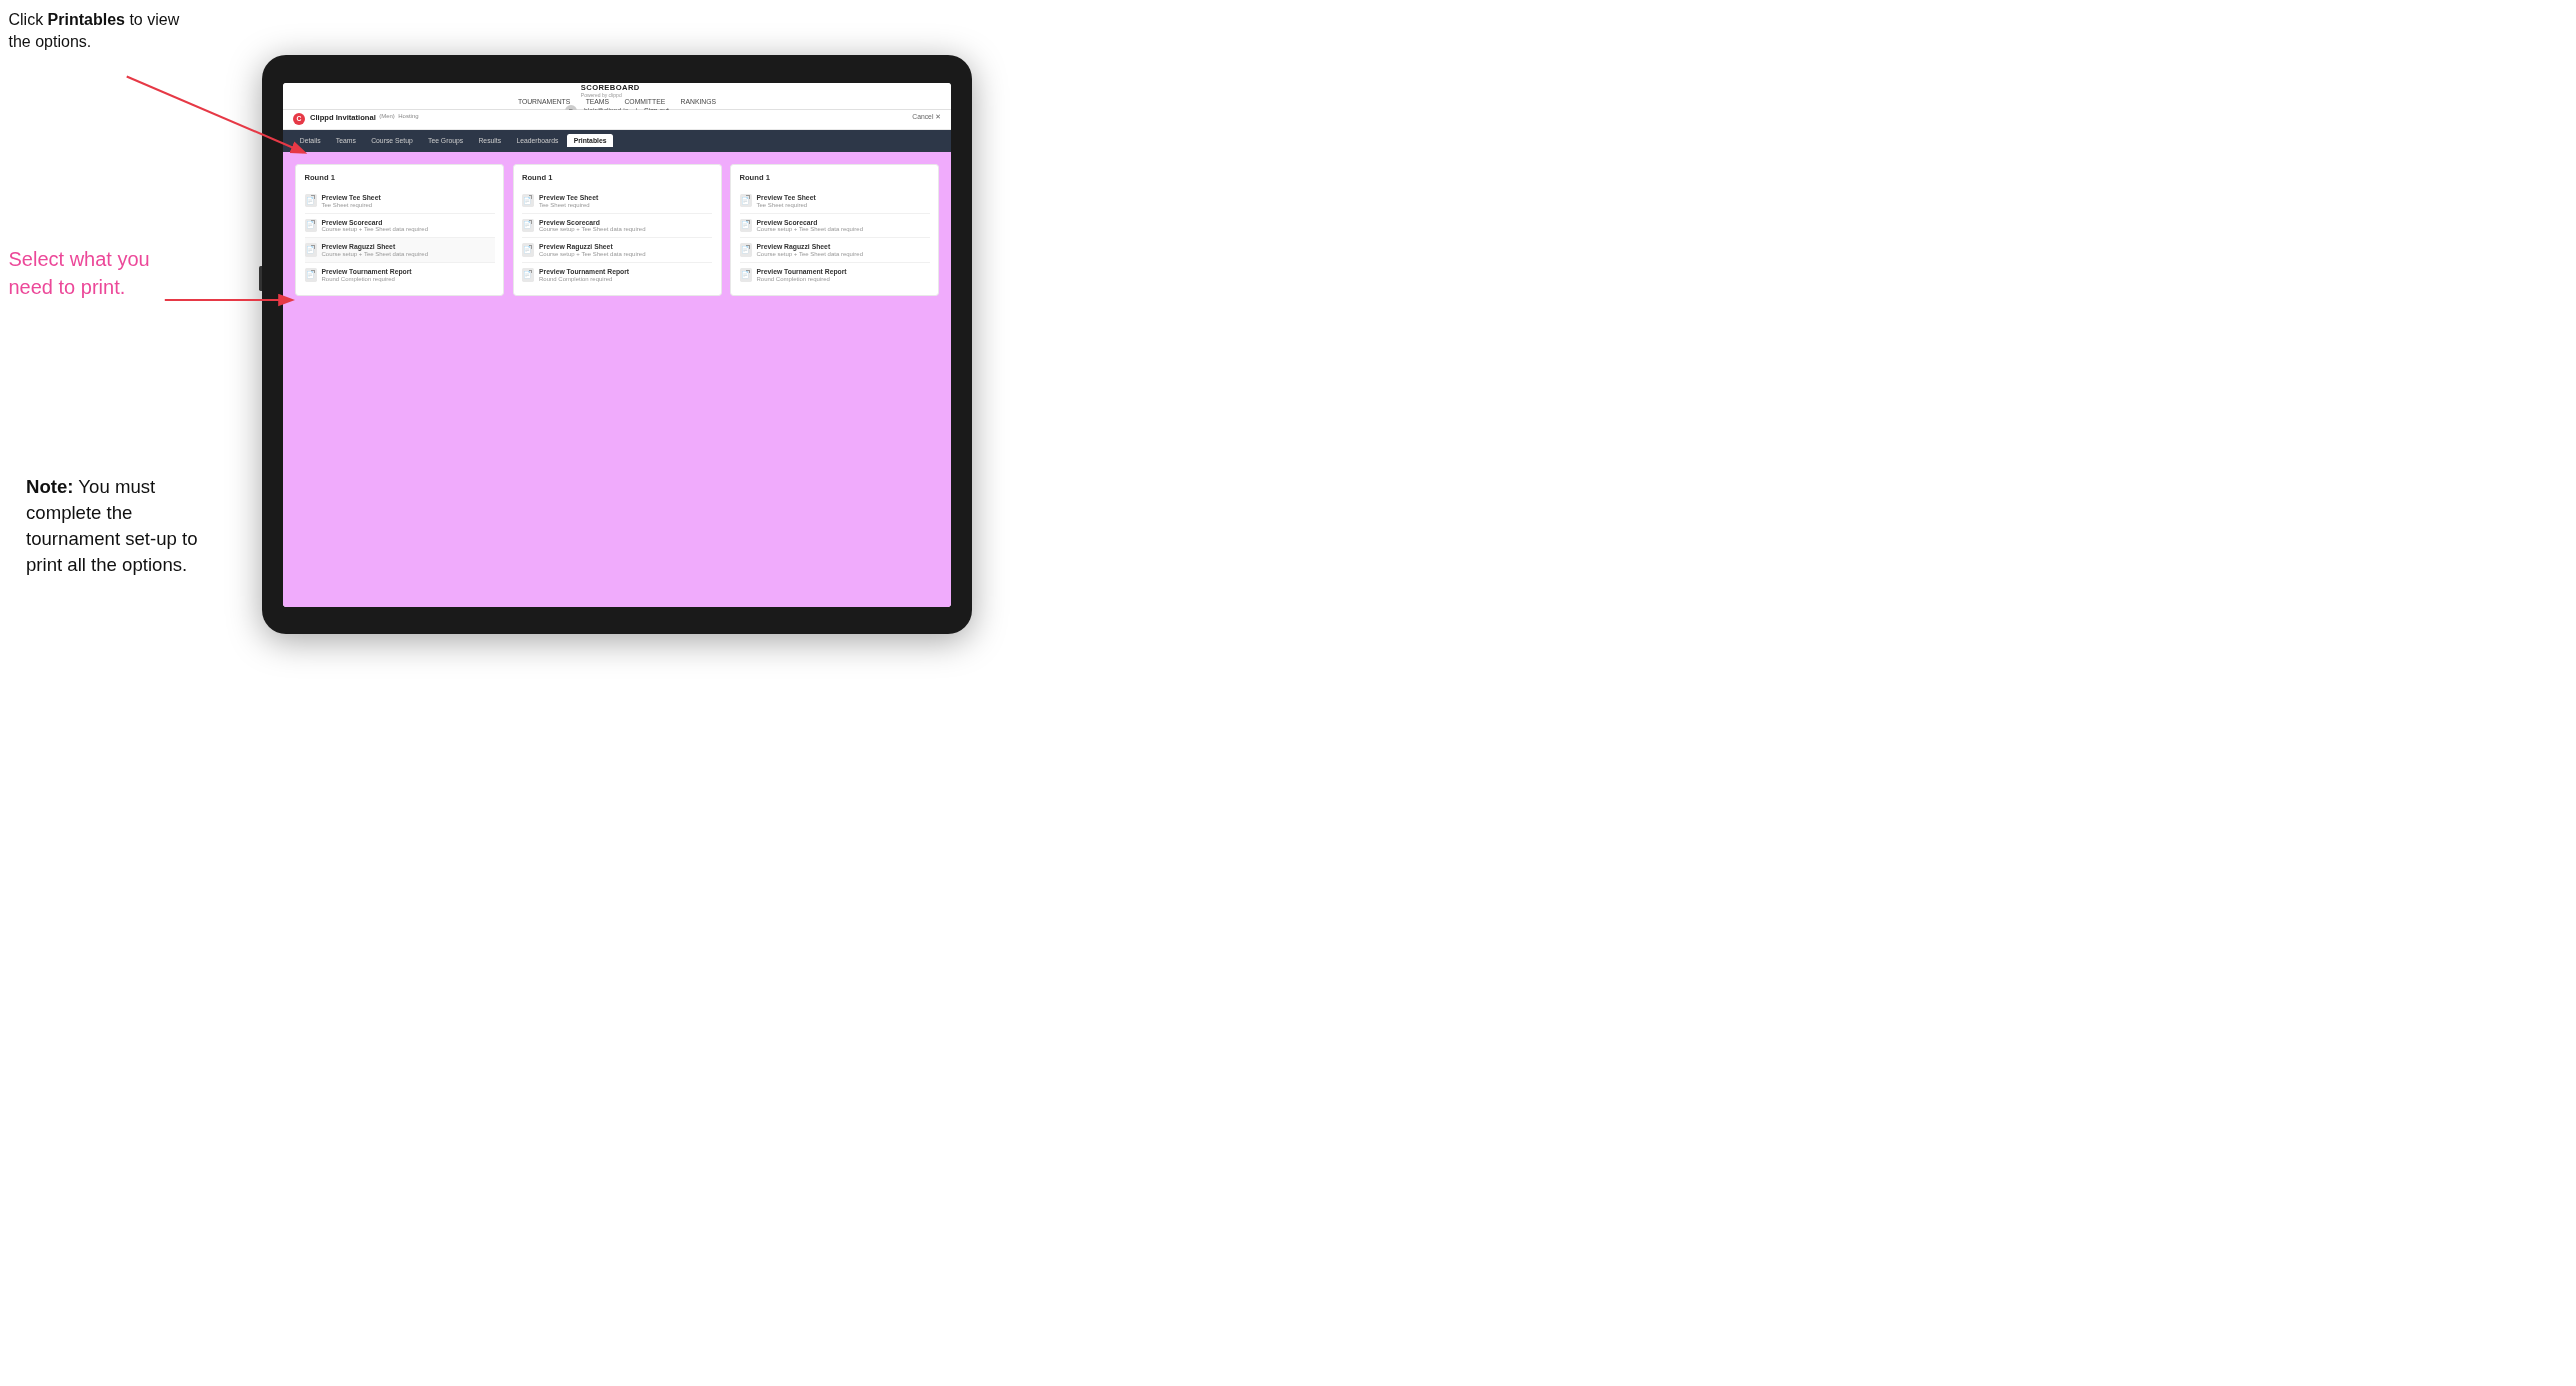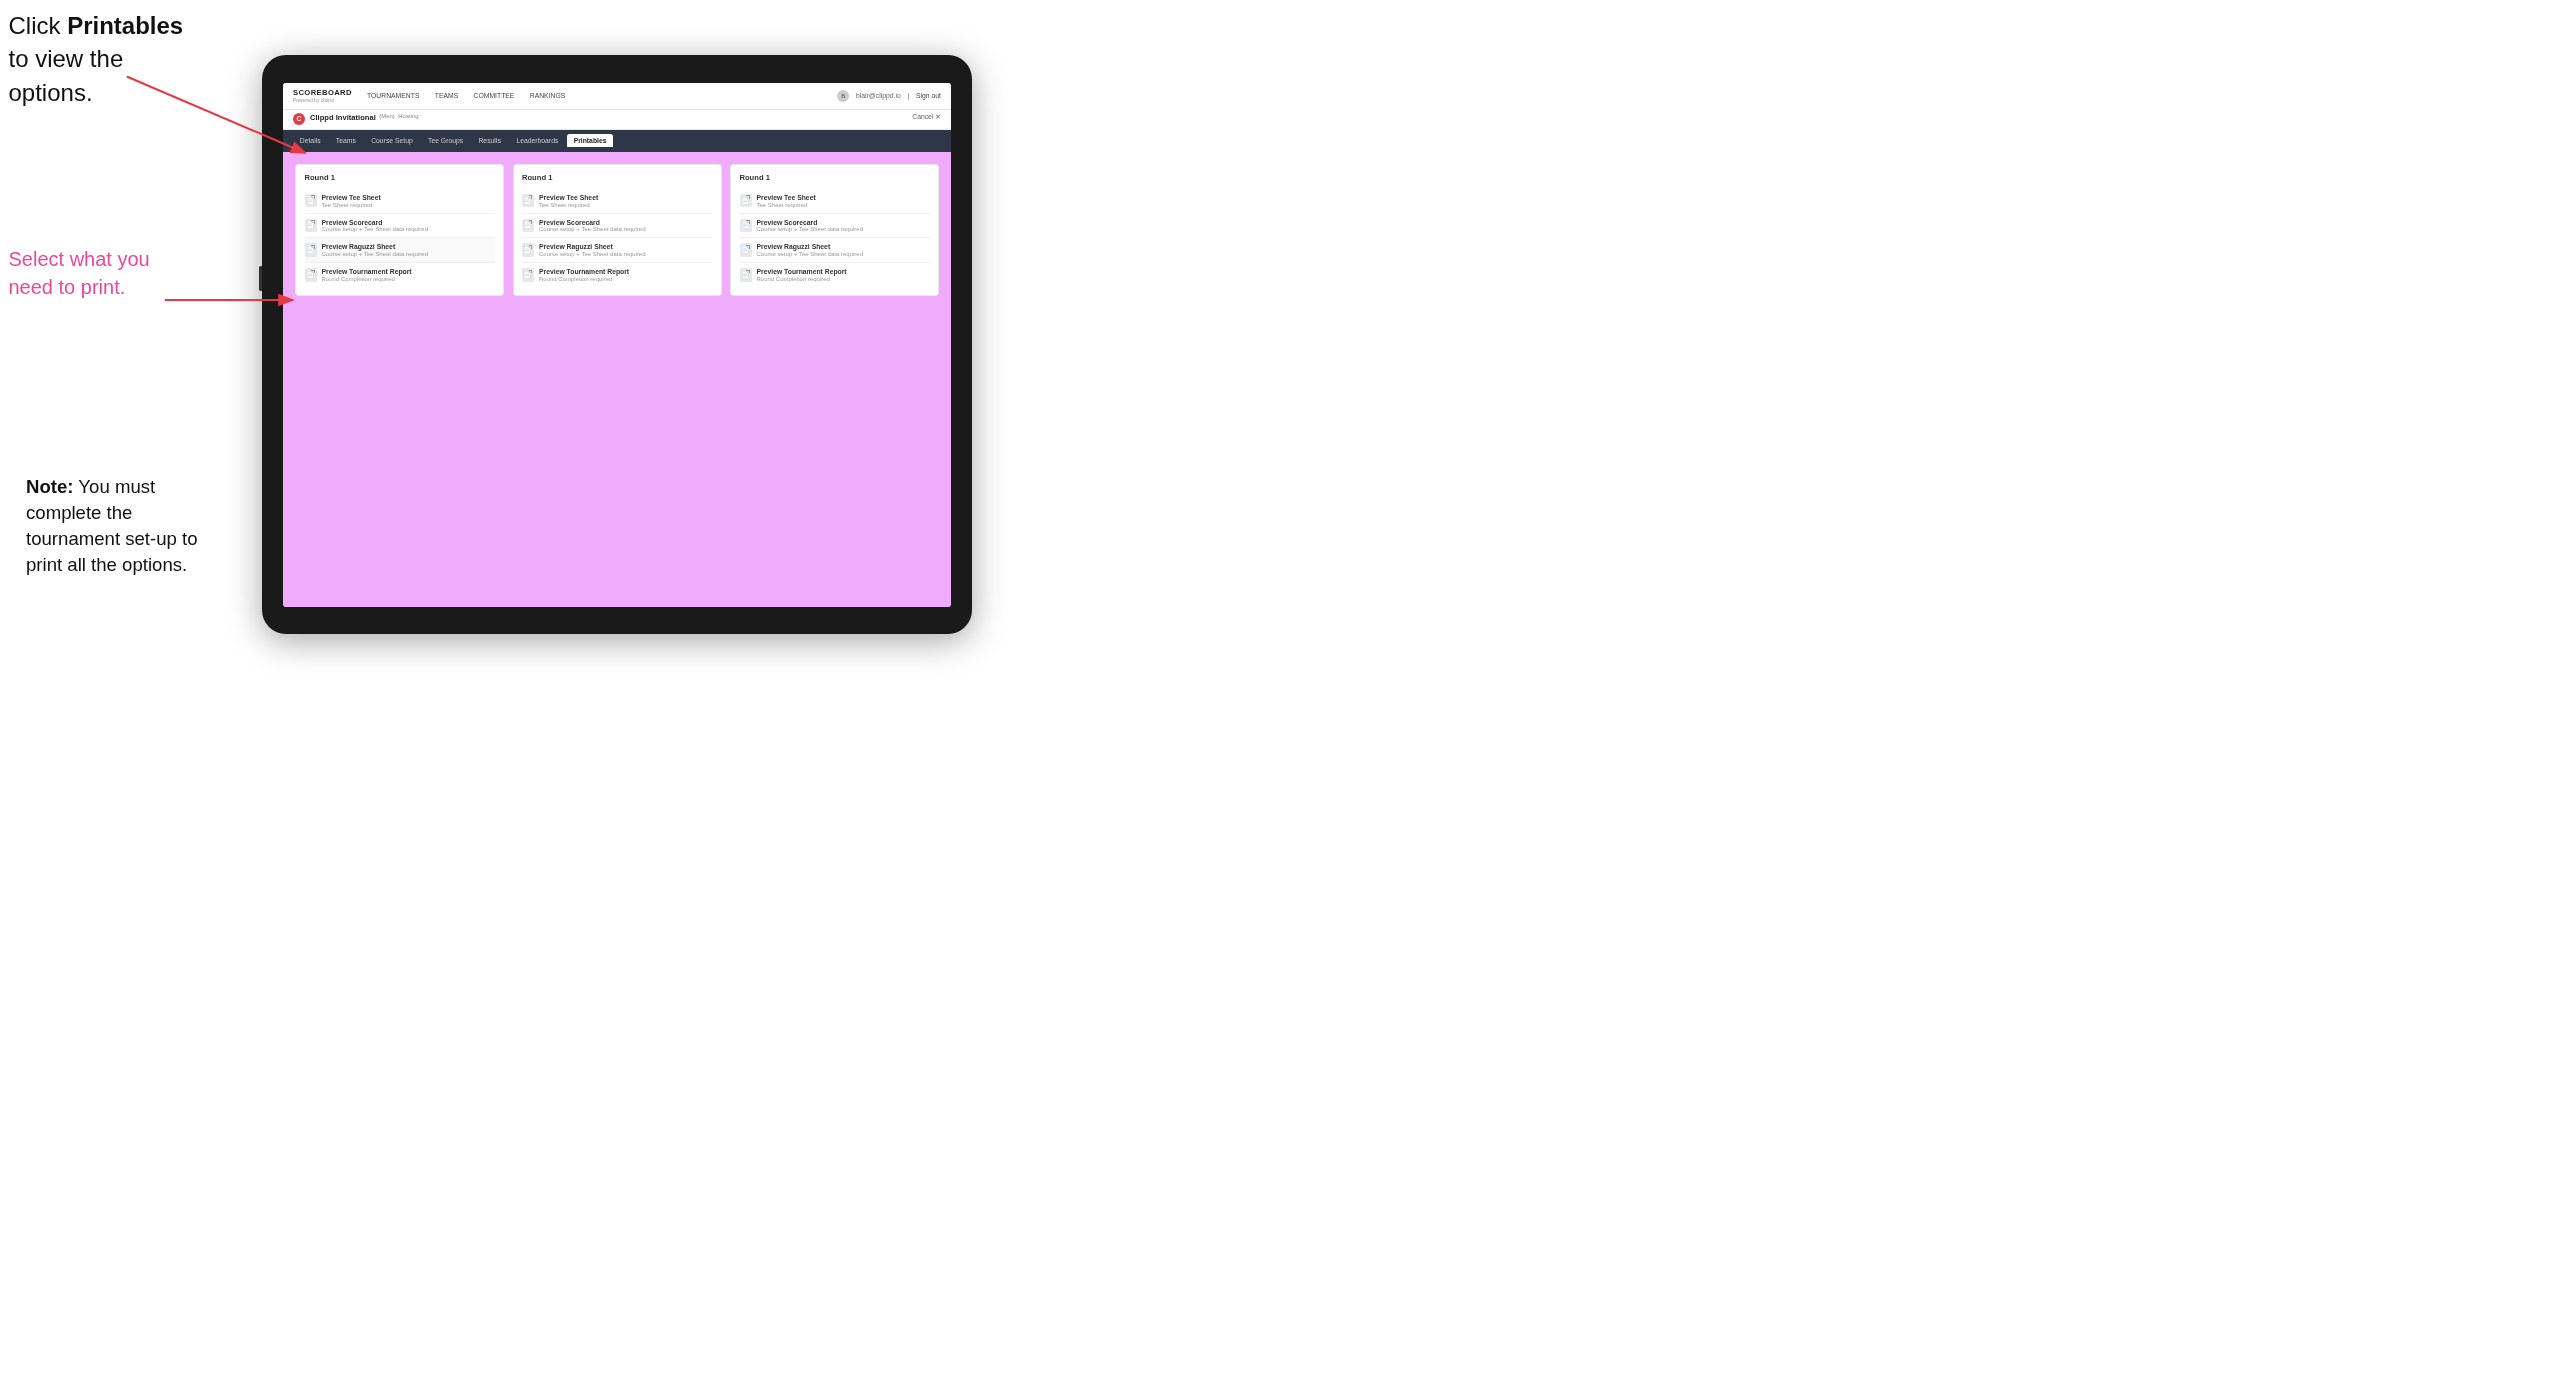--- a/index.html
+++ b/index.html
@@ -10,21 +10,21 @@
       height: 693px;
       position: relative;
       overflow: hidden;
     }
 
     
     .instruction-top {
       position: absolute;
       top: 8.5px;
       left: 8.5px;
-      font-size: 24px;
+      font-size: 16px;
       line-height: 1.4;
       color: #111;
       z-index: 10;
       width: 186px;
     }
     .instruction-top strong { font-weight: 800; }
 
     
     .instruction-middle {
       position: absolute;
@@ -77,20 +77,21 @@
 
     
     .top-nav {
       background: #ffffff;
       border-bottom: 0.8px solid #e0e0e0;
       display: flex;
       align-items: center;
       padding: 0 10px;
       height: 27px;
       flex-shrink: 0;
+      flex-direction: column;
     }
 
     .scoreboard-brand {
       display: flex;
       flex-direction: column;
       margin-right: 13.5px;
     }
     .scoreboard-brand .title {
       font-size: 7.6px;
       font-weight: 800;

